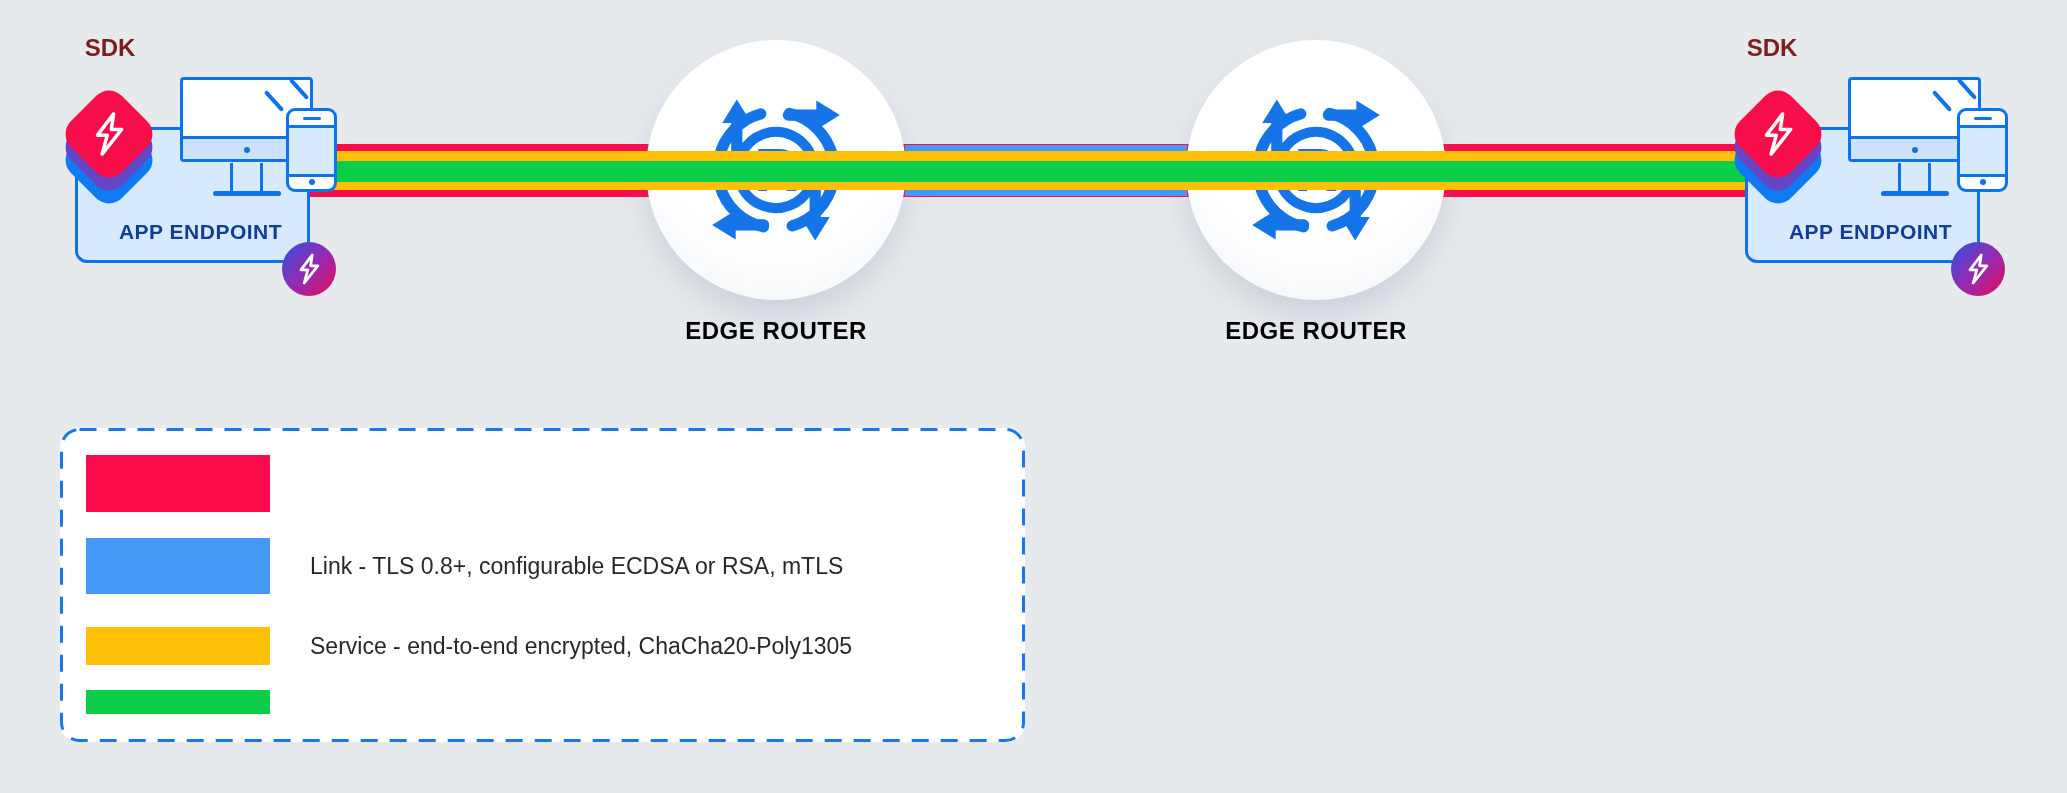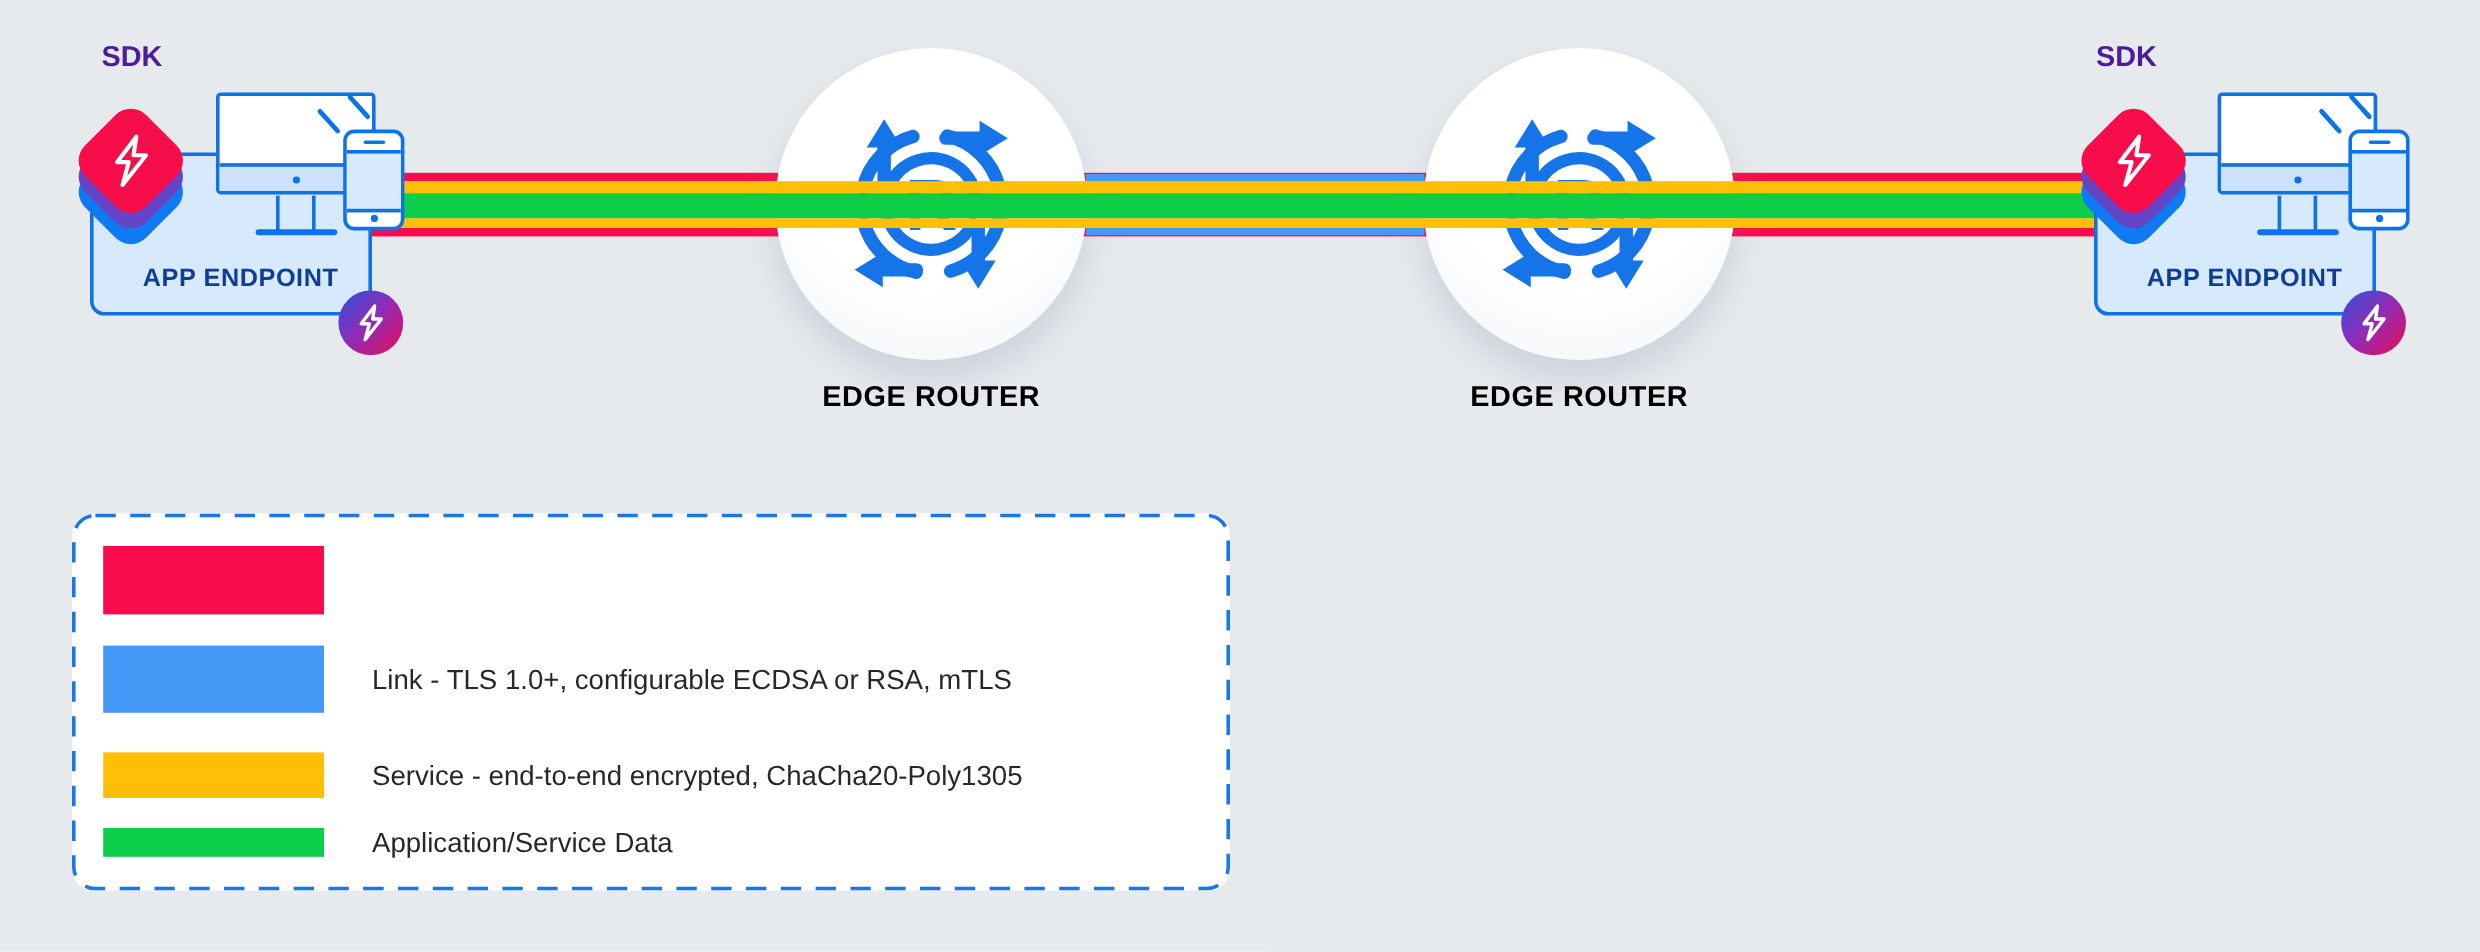--- a/index.html
+++ b/index.html
@@ -27,21 +27,21 @@
   .router-circle.left{left:646px;} .router-circle.right{left:1186px;}
   .router-label{
     position:absolute; top:317px; width:400px; text-align:center;
     color:#000000; font-size:24px; font-weight:700; letter-spacing:.5px; z-index:5;
   }
   .router-label.left{left:576px;} .router-label.right{left:1116px;}
   
   .endpoint{position:absolute; top:30px; width:340px; height:280px; z-index:6;}
   .endpoint.left{left:50px;} .endpoint.right{left:1695px;}
   .sdk-label{position:absolute; width:70px; text-align:center; top:4px;
-    color:#4c1d95; font-size:24px; font-weight:600;}
+    color:#7f1d1d; font-size:24px; font-weight:600;}
   .endpoint.left  .sdk-label{left:25px;}
   .endpoint.right .sdk-label{left:42px;}
   .ep-box{position:absolute; top:97px; width:229px; height:130px;
     background:#D7E9FC; border:3px solid #0E72E8; border-radius:12px;}
   .endpoint.left  .ep-box{left:25px;}
   .endpoint.right .ep-box{left:50px;}
   .ep-label{position:absolute; top:190px; width:251px; text-align:center;
     color:#103E97; font-size:21px; font-weight:600; letter-spacing:.5px;}
   .endpoint.left  .ep-label{left:25px;}
   .endpoint.right .ep-label{left:50px;}
@@ -224,18 +224,17 @@
   </div>
 
   <div class="legend">
     <svg class="legend-border" width="965" height="314" viewBox="0 0 965 314">
       <rect x="1.5" y="1.5" width="962" height="311" rx="18" fill="none" stroke="#1B76E8" stroke-width="3" stroke-dasharray="17 12"></rect>
     </svg>
     <div class="swatch sw-0" style="background: rgb(250, 12, 76);"></div>
     <div class="swatch sw-1" style="background: rgb(69, 152, 246);"></div>
     <div class="swatch sw-2" style="background: rgb(253, 192, 7);"></div>
     <div class="swatch sw-3" style="background: rgb(13, 206, 72);"></div>
-    <div class="legend-label ll-1">Link - TLS 1.0+, configurable ECDSA or RSA, mTLS</div>
+    <div class="legend-label ll-1">Link - TLS 0.8+, configurable ECDSA or RSA, mTLS</div>
     <div class="legend-label ll-2">Service - end-to-end encrypted, ChaCha20-Poly1305</div>
-    <div class="legend-label ll-3">Application/Service Data</div>
   </div>
 
 </div>
 
 </body></html>

